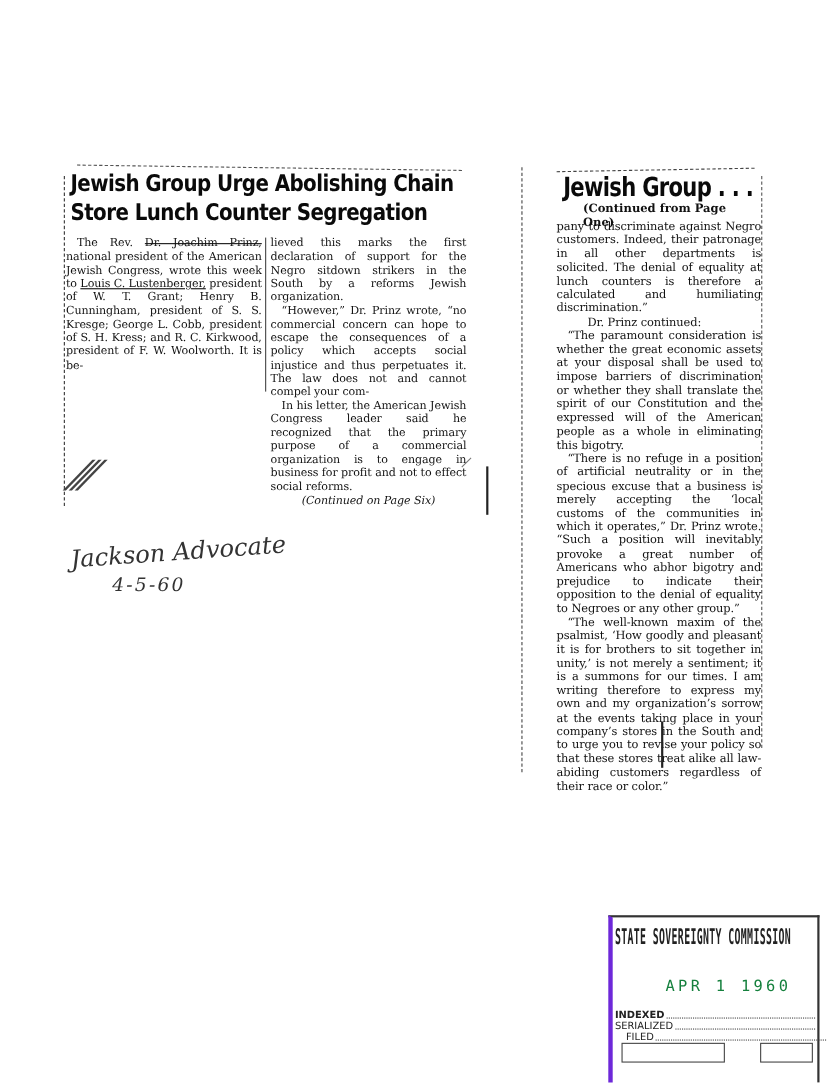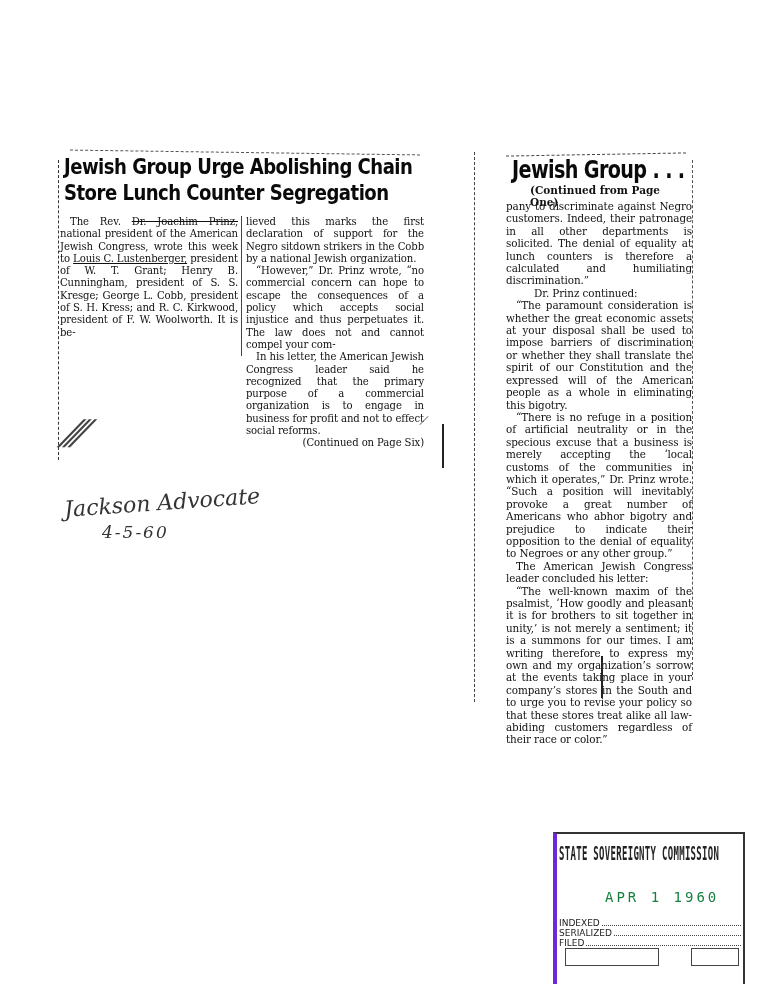--- a/index.html
+++ b/index.html
@@ -10,21 +10,21 @@
   #art1 { left:58px; top:150px; width:370px; height:290px; }
   #art1 .hl { position:absolute; left:6px; top:4px; width:370px; font-family:"DejaVu Sans", sans-serif; font-weight:bold; font-size:21px; line-height:26px; letter-spacing:-0.6px; transform:scaleX(0.86); transform-origin:left top; white-space:nowrap; color:#0a0a0a; }
   #art1 .topline { position:absolute; left:12px; top:2px; width:350px; border-top:1.5px dashed #555; transform:rotate(0.8deg); }
   #art1 .leftrule { position:absolute; left:0px; top:10px; height:300px; border-left:1.5px dashed #333; }
   #art1 .col { position:absolute; top:66px; font-size:10.1px; line-height:12.3px; text-align:justify; letter-spacing:-0.1px; }
   #art1 .col1 { left:2px; width:178px; }
   #art1 .col2 { left:188px; width:178px; }
   #art1 .colrule { position:absolute; left:183px; top:66px; height:140px; border-left:1px solid #444; }
   .para { margin:0; }
   .indent { text-indent:10px; }
-  .center { text-align:right; display:block; }
+  .center { text-align:center; display:block;font-style:italic; }
   .u { text-decoration:underline; }
   .strike { text-decoration:line-through; }
 
   
   #art2 { left:500px; top:150px; width:190px; height:540px; }
   #art2 .hl { position:absolute; left:12px; top:6px; font-family:"DejaVu Sans", sans-serif; font-weight:bold; font-size:24px; letter-spacing:-0.8px; transform:scaleX(0.8); transform-origin:left top; white-space:nowrap; color:#0a0a0a; }
   #art2 .topline { position:absolute; left:6px; top:4px; width:180px; border-top:1.5px dashed #444; transform:rotate(-1deg); }
   #art2 .leftrule { position:absolute; left:-26px; top:2px; height:550px; border-left:1px dashed #444; }
   #art2 .rightrule { position:absolute; left:192px; top:10px; height:520px; border-left:1px dashed #555; }
   #art2 .sub { position:absolute; left:30px; top:34px; font-size:10.5px; font-weight:bold; }
@@ -51,21 +51,21 @@
   <div class="leftrule"></div>
   <div class="hl">
     <div>Jewish Group Urge Abolishing Chain</div>
     <div>Store Lunch Counter Segregation</div>
   </div>
   <div class="col col1">
     <p class="para indent"><span>The Rev. </span><span class="u strike">Dr. Joachim Prinz,</span><span> national president of the American Jewish Congress, wrote this week to </span><span class="u">Louis C. Lustenberger,</span><span> president of W. T. Grant; Henry B. Cunningham, president of S. S. Kresge; George L. Cobb, president of S. H. Kress; and R. C. Kirkwood, president of F. W. Woolworth. It is be-</span></p>
   </div>
   <div class="colrule"></div>
   <div class="col col2">
-    <p class="para">lieved this marks the first declaration of support for the Negro sitdown strikers in the Cobb by a national Jewish organization.</p>
+    <p class="para">lieved this marks the first declaration of support for the Negro sitdown strikers in the South by a reforms Jewish organization.</p>
     <p class="para indent">“However,” Dr. Prinz wrote, “no commercial concern can hope to escape the consequences of a policy which accepts social injustice and thus perpetuates it. The law does not and cannot compel your com-</p>
     <p class="para indent">In his letter, the American Jewish Congress leader said he recognized that the primary purpose of a commercial organization is to engage in business for profit and not to effect social reforms.</p>
     <span class="center">(Continued on Page Six)</span>
   </div>
 </div>
 
 <div class="tally" style="left:66px; top:412px;">///</div>
 <div class="mark" style="left:442px; top:424px; width:2px; height:44px;"></div>
 <div class="mark" style="left:418px; top:420px; width:12px; height:1px; transform:rotate(-45deg); background:#777;"></div>
 
@@ -76,36 +76,35 @@
   <div class="topline"></div>
   <div class="leftrule"></div>
   <div class="rightrule"></div>
   <div class="hl">Jewish Group . . .</div>
   <div class="sub">(Continued from Page One)</div>
   <div class="body">
     <p class="para">pany to discriminate against Negro customers. Indeed, their patronage in all other departments is solicited. The denial of equality at lunch counters is therefore a calculated and humiliating discrimination.”</p>
     <p class="para" style="text-indent:28px;">Dr. Prinz continued:</p>
     <p class="para indent">“The paramount consideration is whether the great economic assets at your disposal shall be used to impose barriers of discrimination or whether they shall translate the spirit of our Constitution and the expressed will of the American people as a whole in eliminating this bigotry.</p>
     <p class="para indent">“There is no refuge in a position of artificial neutrality or in the specious excuse that a business is merely accepting the ‘local customs of the communities in which it operates,” Dr. Prinz wrote. “Such a position will inevitably provoke a great number of Americans who abhor bigotry and prejudice to indicate their opposition to the denial of equality to Negroes or any other group.”</p>
-    <p class="para indent">The American Jewish Congress leader concluded his letter:</p>
     <p class="para indent">“The well-known maxim of the psalmist, ‘How goodly and pleasant it is for brothers to sit together in unity,’ is not merely a sentiment; it is a summons for our times. I am writing therefore to express my own and my organization’s sorrow at the events taking place in your company’s stores in the South and to urge you to revise your policy so that these stores treat alike all law-abiding customers regardless of their race or color.”</p>
   </div>
 </div>
 <div class="mark" style="left:601px; top:656px; width:2px; height:42px;"></div>
 
 <div id="stamp">
   <div class="title">STATE SOVEREIGNTY COMMISSION</div>
   <div class="date">APR  1  1960</div>
-  <div class="row" style="top:84px;">
+  <div class="row" style="top:84px;font-weight:bold;">
       <span class="lbl">INDEXED</span>
       <span class="dots"></span>
     </div>
   <div class="row" style="top:94px;">
       <span class="lbl">SERIALIZED</span>
       <span class="dots"></span>
     </div>
-  <div class="row" style="top:104px;">
+  <div class="row" style="top:104px;margin-left:10px;">
       <span class="lbl">FILED</span>
       <span class="dots"></span>
     </div>
   <div class="box" style="left:8px; width:92px;"></div>
   <div class="box" style="left:134px; width:46px;"></div>
 </div>
 
 </body></html>

